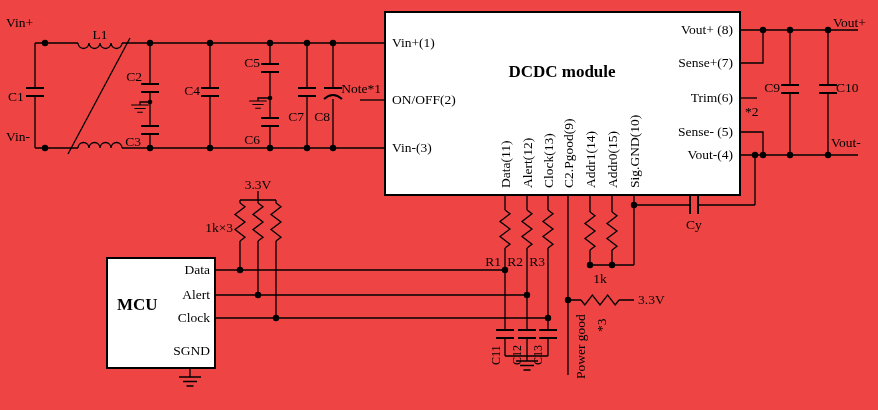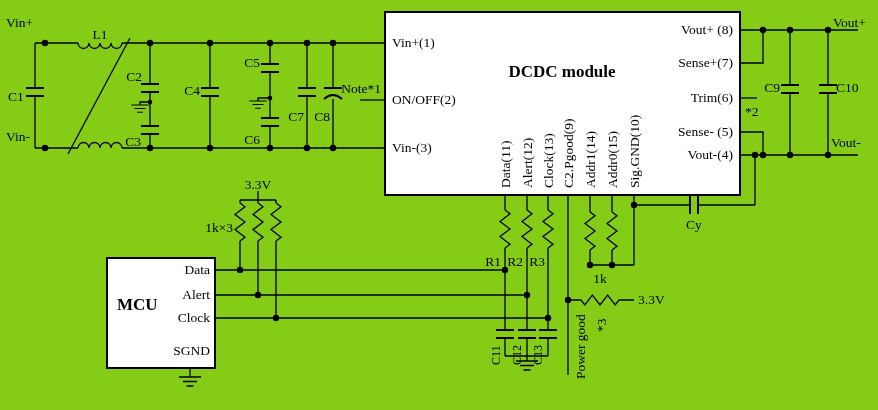--- a/index.html
+++ b/index.html
@@ -1,16 +1,16 @@
 <!DOCTYPE html>
 <html><head>
 <meta charset="utf-8">
 <style>
   html,body{margin:0;padding:0;background:#ffffff;}
-  .stage{position:relative;width:878px;height:410px;background:#84cc16;overflow:hidden;}
+  .stage{position:relative;width:878px;height:410px;background:#ef4444;overflow:hidden;}
   svg{display:block;}
   svg text{fill:#000;font-family:"Liberation Serif","DejaVu Serif",serif;font-size:13.5px;}
   svg text.b{font-weight:bold;font-size:17px;}
   svg text.s{font-size:12px;}
   .w{stroke:#000;stroke-width:1.3;fill:none;stroke-linecap:butt;}
   .p2{stroke:#000;stroke-width:2;fill:none;}
   .box{fill:#ffffff;stroke:#000;stroke-width:2;}
   .dot{fill:#000;stroke:none;}
 </style>
 </head>

